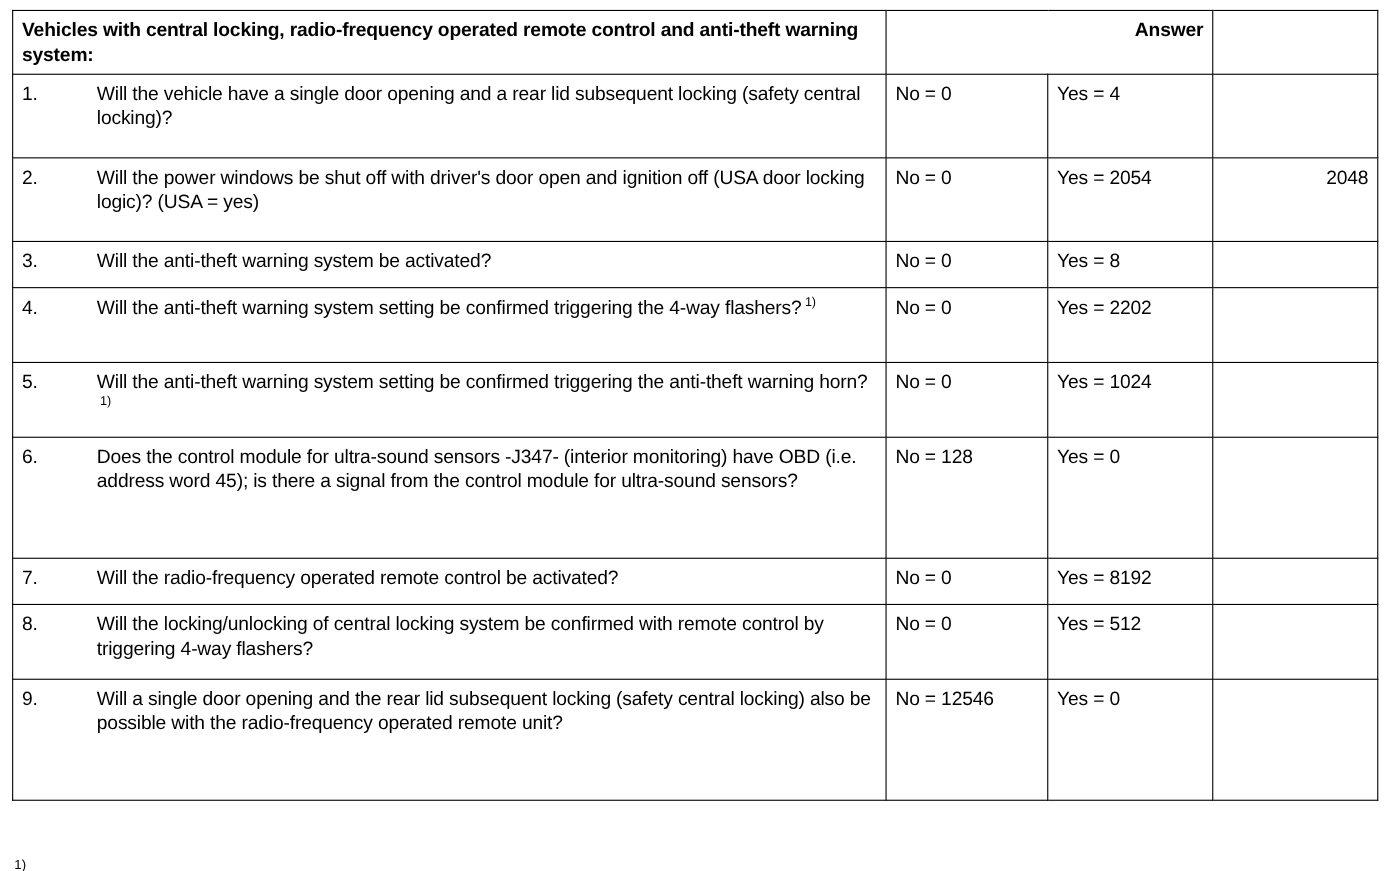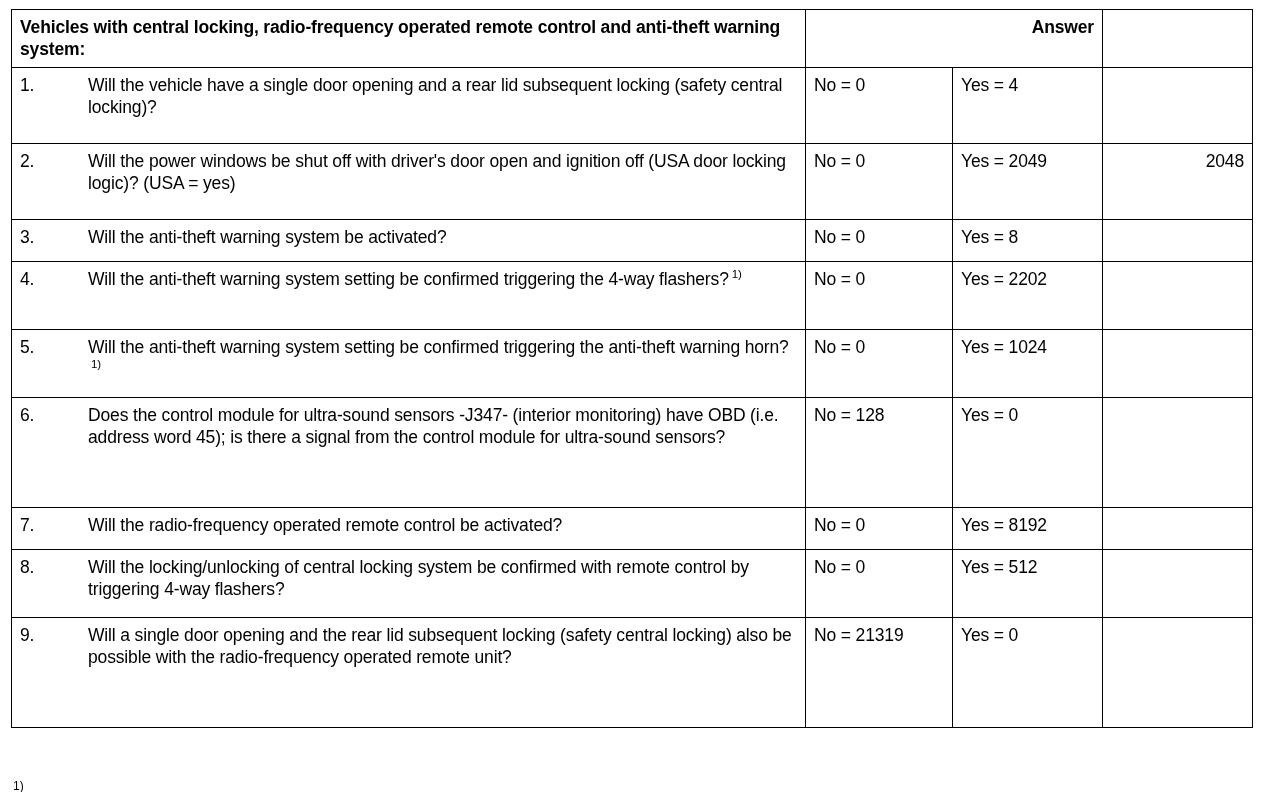--- a/index.html
+++ b/index.html
@@ -174,21 +174,21 @@
       </tr>
 
       <tr class="r-h1">
         <td class="q-cell">
           <div class="q-row">
             <span class="q-num">2.</span>
             <span class="q-text">Will the power windows be shut off with driver's door open and ignition off (USA door locking logic)?  (USA = yes)</span>
           </div>
         </td>
         <td class="a-no">No = 0</td>
-        <td class="a-yes">Yes = 2049</td>
+        <td class="a-yes">Yes = 2054</td>
         <td class="a-result">2048</td>
       </tr>
 
       <tr class="r-h3">
         <td class="q-cell">
           <div class="q-row">
             <span class="q-num">3.</span>
             <span class="q-text">Will the anti-theft warning system be activated?</span>
           </div>
         </td>
@@ -257,21 +257,21 @@
         <td class="a-result"></td>
       </tr>
 
       <tr class="r-h4">
         <td class="q-cell">
           <div class="q-row">
             <span class="q-num">9.</span>
             <span class="q-text">Will a single door opening and the rear lid subsequent locking (safety central locking) also be possible with the radio-frequency operated remote unit?</span>
           </div>
         </td>
-        <td class="a-no">No = 21319</td>
+        <td class="a-no">No = 12546</td>
         <td class="a-yes">Yes = 0</td>
         <td class="a-result"></td>
       </tr>
 
 
     </tbody>
   </table>
 
   <div class="footnote-clip">
     <span class="fn-sup">1)</span>

